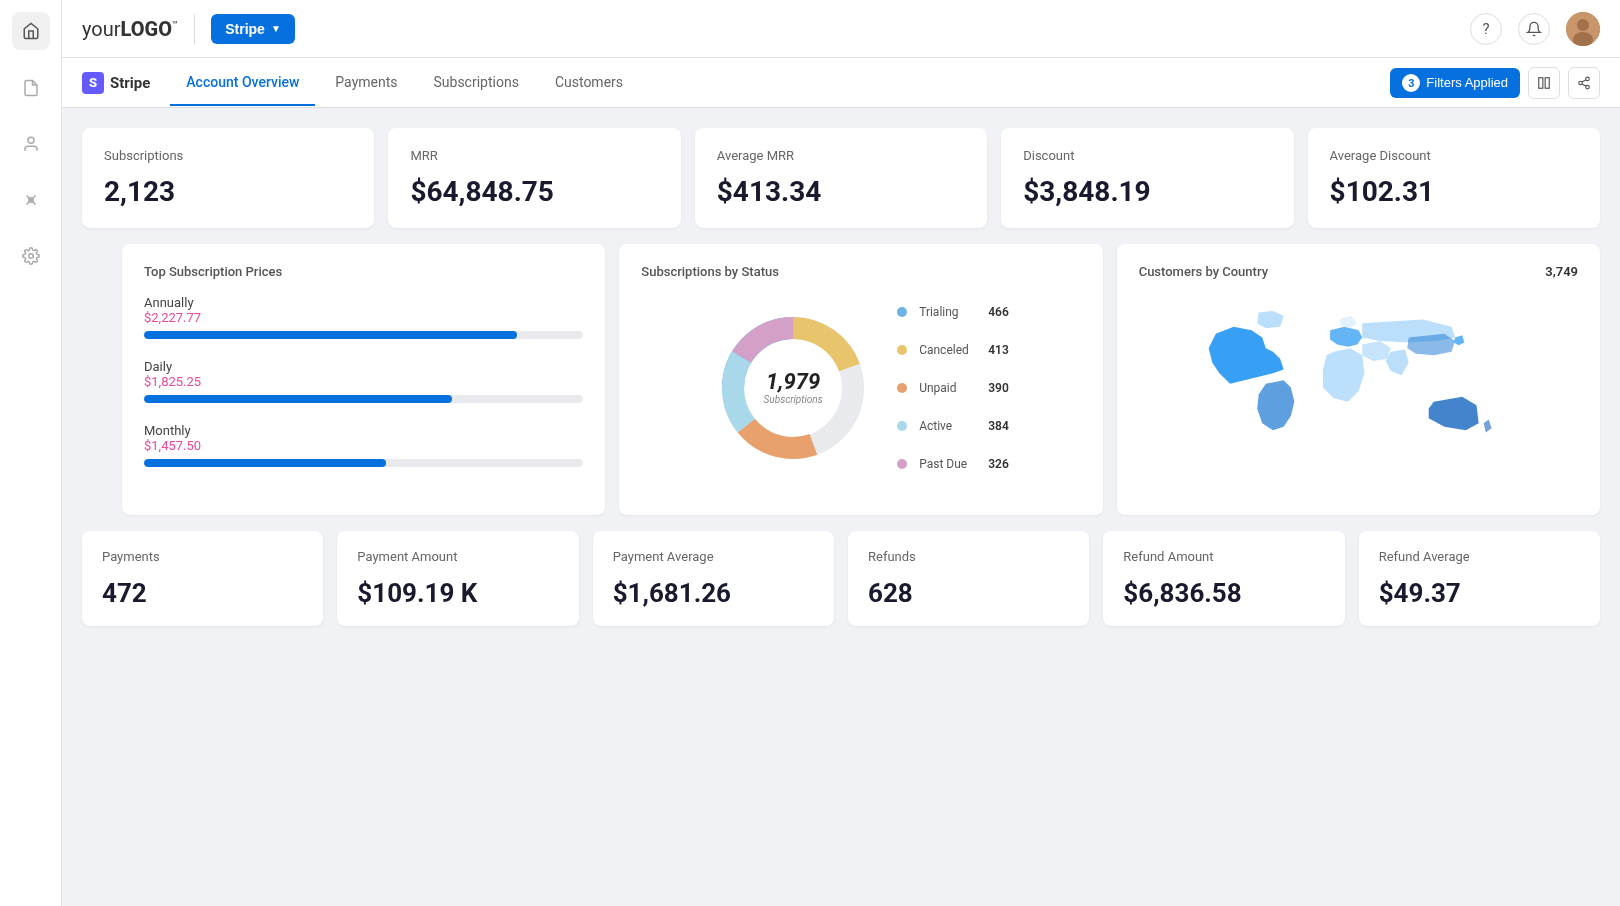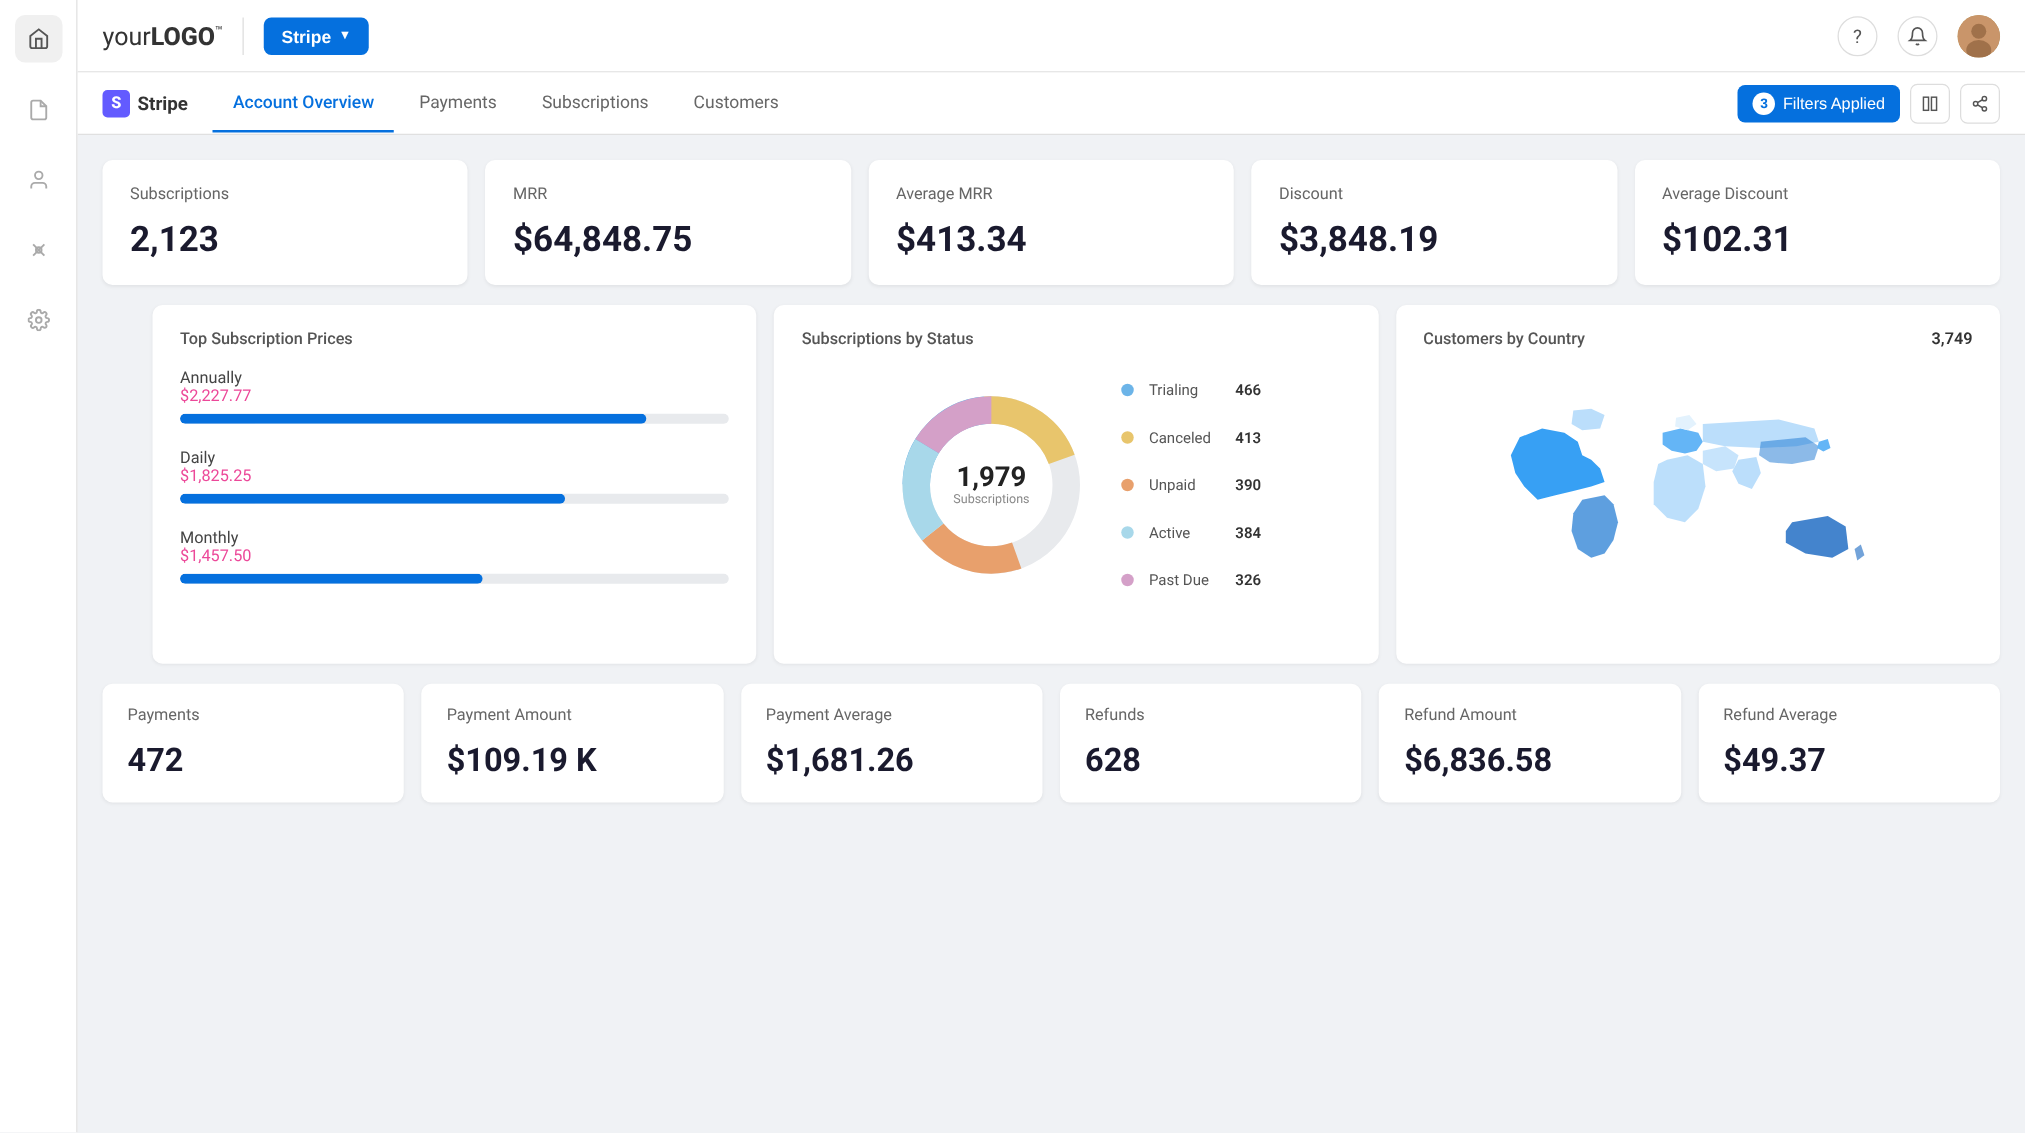--- a/index.html
+++ b/index.html
@@ -254,20 +254,21 @@
       display: flex;
       align-items: center;
       justify-content: center;
       gap: 24px;
       padding-top: 10px;
     }
     .donut-wrap {
       position: relative;
       width: 160px; height: 160px;
       flex-shrink: 0;
+      font-style: italic;
     }
     .donut-center {
       position: absolute;
       top: 50%; left: 50%;
       transform: translate(-50%, -50%);
       text-align: center;
     }
     .donut-center-num {
       font-size: 22px;
       font-weight: 700;
@@ -288,21 +289,21 @@
       width: 10px; height: 10px;
       border-radius: 50%;
       flex-shrink: 0;
     }
     .legend-name { color: #555; flex: 1; }
     .legend-count { color: #333; font-weight: 600; min-width: 28px; text-align: right; }
 
     
     .map-header {
       display: flex; justify-content: space-between; align-items: center;
-      margin-bottom: 28px;
+      margin-bottom: 12px;
     }
     .map-count { font-size: 13px; font-weight: 600; color: #333; }
     .world-map {
       width: 100%;
       height: 200px;
     }
 
     
     .bottom-row {
       display: grid;

